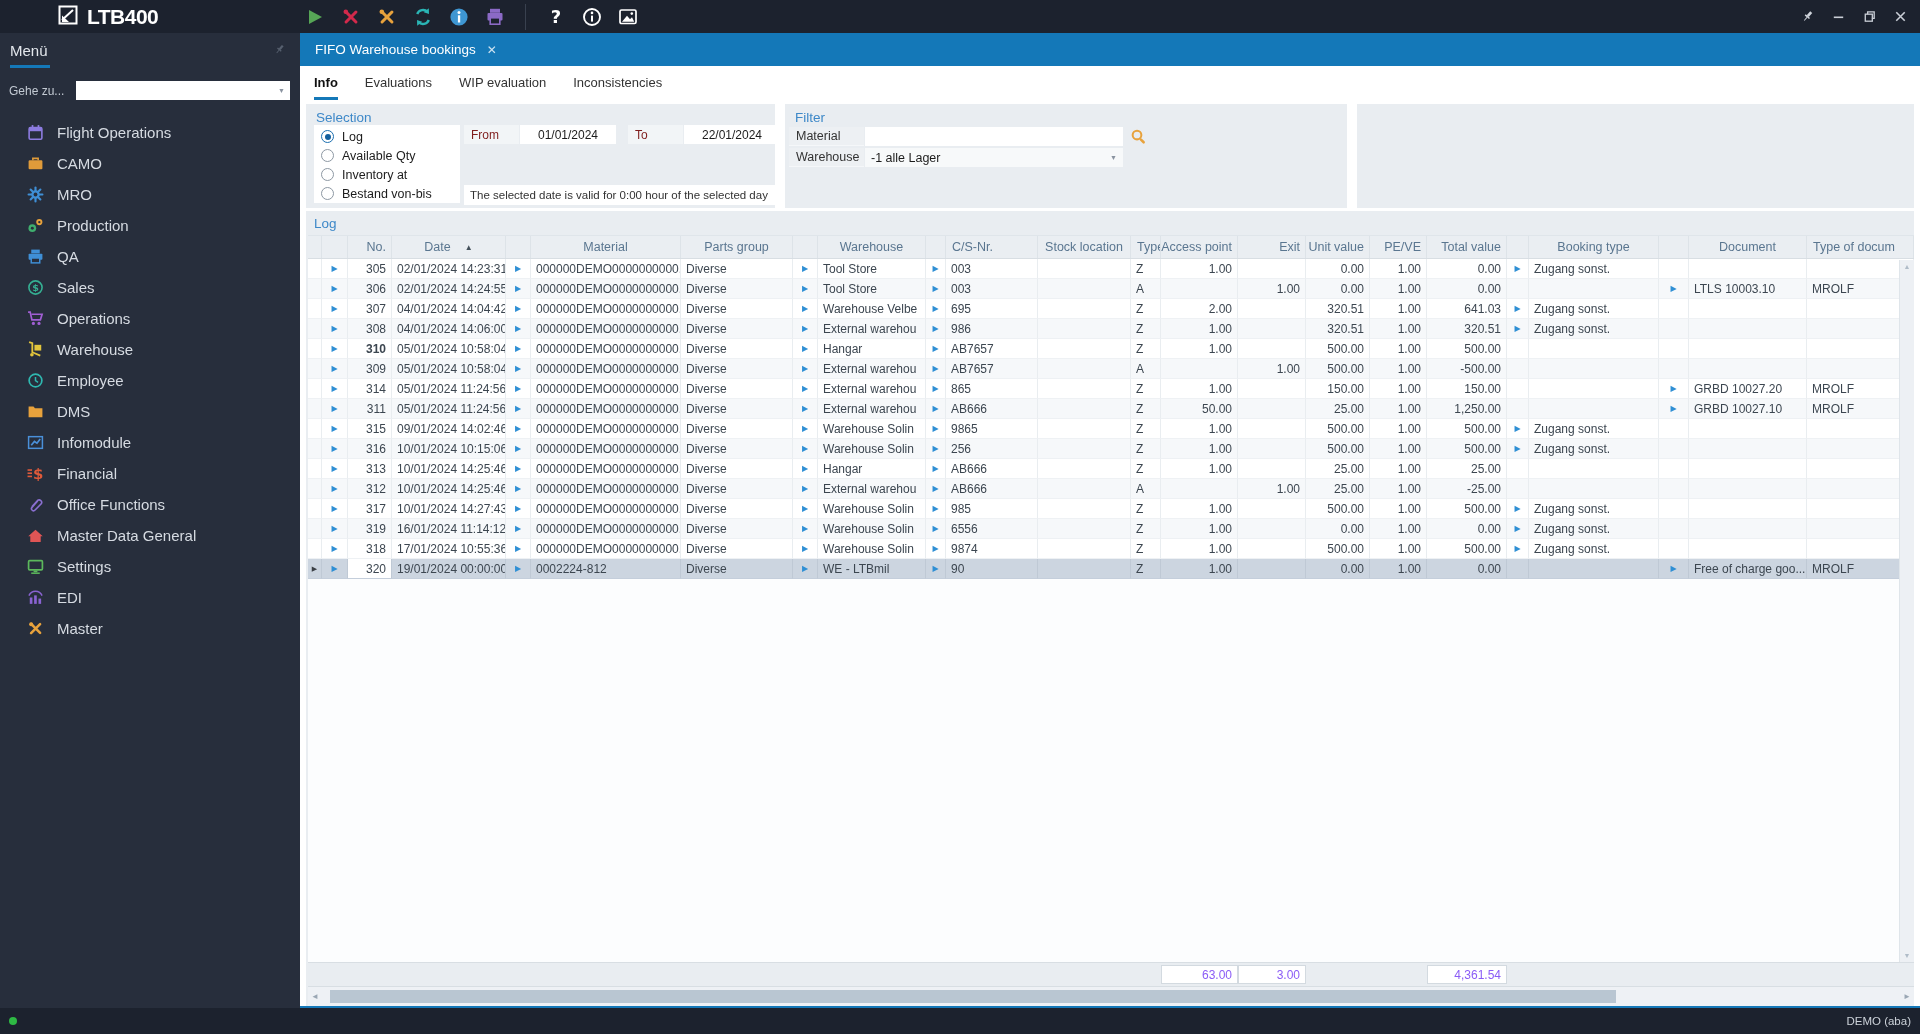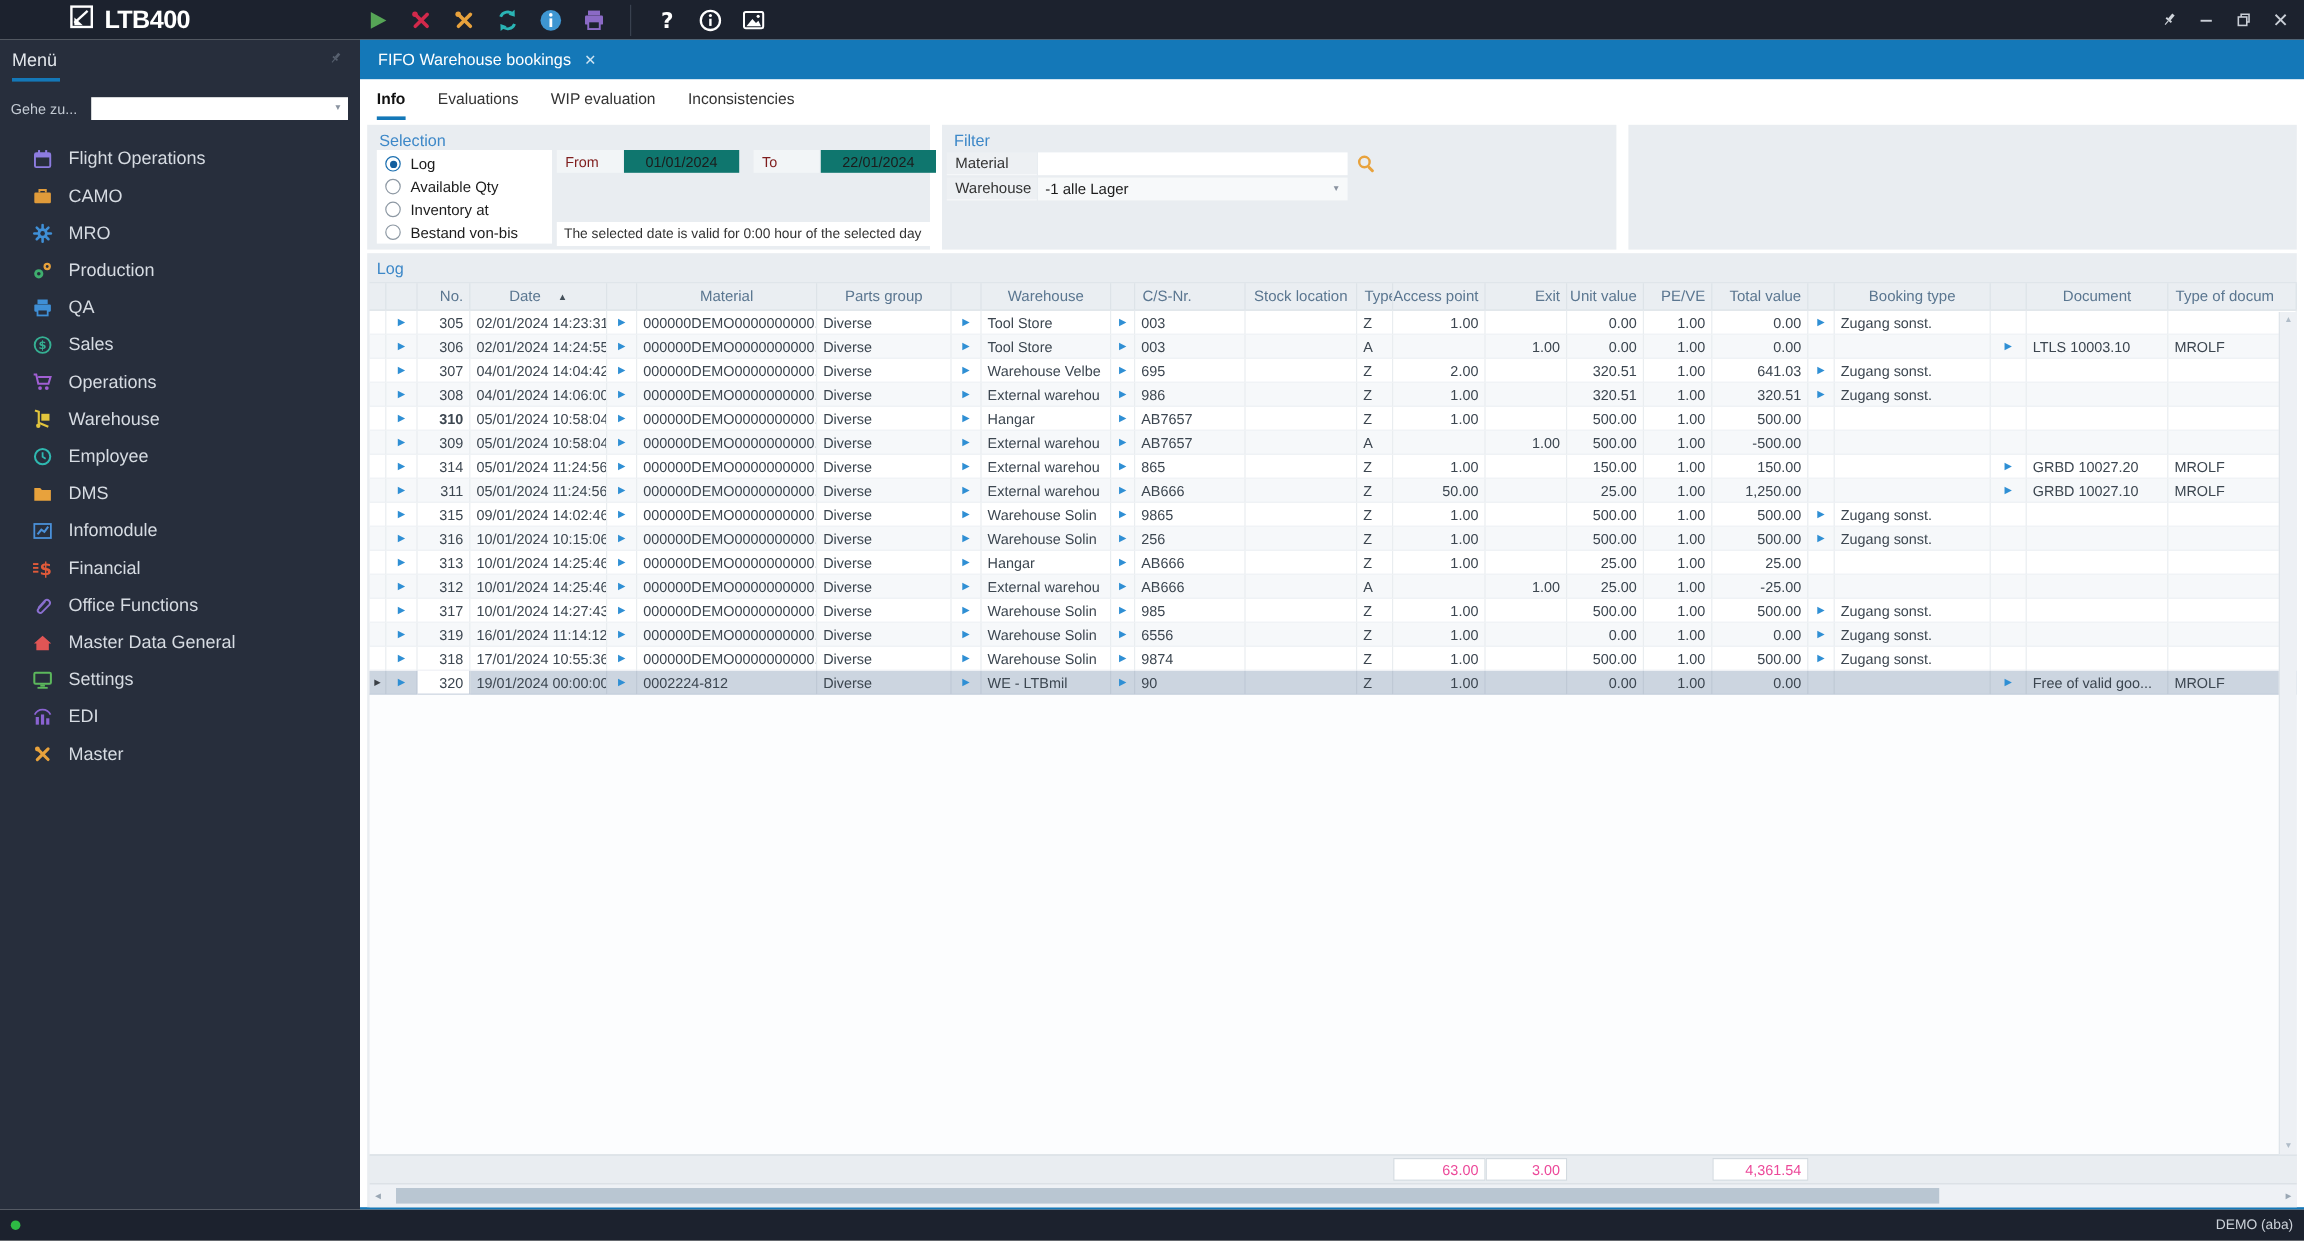--- a/index.html
+++ b/index.html
@@ -50,21 +50,21 @@
   .sel-panel{width:469px;flex:none;}
   .filter-panel{width:562px;flex:none;}
   .empty-panel{flex:1;}
   .radio-box{position:absolute;left:8px;top:21px;width:146px;height:78px;background:#fff;padding-top:2px;}
   .radio-row{display:flex;align-items:center;gap:8px;height:19px;padding-left:7px;font-size:12.5px;color:#1c1c1c;cursor:pointer;}
   .radio-dot{width:13px;height:13px;border:1px solid #8d98a3;border-radius:50%;background:#fff;position:relative;flex:none;}
   .radio-dot.sel{border-color:#1b6fb0;}
   .radio-dot.sel::after{content:"";position:absolute;inset:2.5px;background:#135f9e;border-radius:50%;}
   .ft-row{position:absolute;left:158px;top:21px;display:flex;}
   .fld-label{width:55px;height:19px;background:#f2f5f7;font-size:12px;color:#7f1d1d;display:flex;align-items:center;padding-left:7px;}
-  .fld-value{width:96px;height:19px;background:#0f766e;font-size:12px;color:#1c1c1c;display:flex;align-items:center;justify-content:center;margin-left:1px;}
+  .fld-value{width:96px;height:19px;background:#ffffff;font-size:12px;color:#1c1c1c;display:flex;align-items:center;justify-content:center;margin-left:1px;}
   .ft-gap{width:12px;}
   .note{position:absolute;left:158px;top:81px;width:311px;height:20px;background:#fff;font-size:11.5px;color:#333;display:flex;align-items:center;padding-left:6px;}
   .f-row{position:absolute;left:4px;display:flex;align-items:center;}
   .f-label{width:75px;height:19px;font-size:12.5px;color:#333;display:flex;align-items:center;padding-left:7px;background:#edf0f3;border-bottom:1px solid #f5f7f9;}
   .f-input{width:258px;height:19px;background:#fff;margin-left:1px;}
   .f-select{width:258px;height:19px;background:#f7f9fa;margin-left:1px;display:flex;align-items:center;justify-content:space-between;padding:0 6px;font-size:12.5px;color:#1c1c1c;cursor:pointer;}
   .search-btn{margin-left:7px;cursor:pointer;display:flex;}
 
   
   .log{flex:1;margin:3px 6px 0;background:#e9edf1;display:flex;flex-direction:column;min-height:0;}
@@ -81,21 +81,21 @@
   .t-cell{font-size:12px;color:#3c4650;display:flex;align-items:center;border-right:1px solid #e9edf0;border-bottom:1px solid #eef1f4;overflow:hidden;white-space:nowrap;padding:0 5px;flex:none;}
   .t-cell.c-right{justify-content:flex-end;}
   .t-cell.c-center{justify-content:center;padding:0;}
   .t-row.selected .t-cell{border-right-color:#bfc9d5;border-bottom-color:#c4cedb;}
   .t-row.selected .t-cell.editcell{background:#fff;}
   .exp-arrow{color:#2f8fd4;font-size:8px;}
   .gutter-mark{color:#3a3f45;font-size:7px;}
   .fill{flex:1;background:#fcfdfe;}
   .totals{height:24px;display:flex;align-items:center;background:#e9edf1;flex:none;border-top:1px solid #d8dee3;}
   .tot-cell{height:24px;flex:none;display:flex;align-items:center;}
-  .tot-box{width:100%;height:19px;background:#fff;border:1px solid #d3dae0;display:flex;align-items:center;justify-content:flex-end;padding-right:5px;font-size:12px;color:#ec4899;}
+  .tot-box{width:100%;height:19px;background:#fff;border:1px solid #d3dae0;display:flex;align-items:center;justify-content:flex-end;padding-right:5px;font-size:12px;color:#8b5cf6;}
   .hscroll{height:20px;background:#eef1f5;border-top:1px solid #d8dee3;position:relative;flex:none;}
   .hs-arrow{position:absolute;top:0;height:100%;width:14px;display:flex;align-items:center;justify-content:center;color:#9aa7b4;font-size:8px;cursor:pointer;}
   .hs-thumb{position:absolute;left:22px;width:1286px;top:3px;height:13px;background:#b9c6d2;cursor:pointer;}
   .vscroll{position:absolute;top:25px;right:0;bottom:44px;width:15px;background:#edf0f4;border-left:1px solid #dfe5ea;display:flex;flex-direction:column;justify-content:space-between;align-items:center;padding:3px 0;}
   .vs-arrow{color:#b0bcc8;font-size:7px;cursor:pointer;}
 
   
   .statusbar{height:26px;background:#1c222e;flex:none;display:flex;align-items:center;justify-content:space-between;padding:0 9px;color:#ccd2d9;font-size:11.5px;}
   .status-dot{width:8px;height:8px;border-radius:50%;background:#2eb944;}
 </style>
@@ -1084,21 +1084,21 @@
                 <div class="t-cell c-right" style="width: 77px;">1.00</div>
                 <div class="t-cell c-right" style="width: 68px;"></div>
                 <div class="t-cell c-right" style="width: 64px;">0.00</div>
                 <div class="t-cell c-right" style="width: 57px;">1.00</div>
                 <div class="t-cell c-right" style="width: 80px;">0.00</div>
                 <div class="t-cell c-center" style="width: 22px;"></div>
                 <div class="t-cell" style="width: 130px;"></div>
                 <div class="t-cell c-center" style="width: 30px;">
                   <span class="exp-arrow">▶</span>
                 </div>
-                <div class="t-cell" style="width: 118px;">Free of valid goo...</div>
+                <div class="t-cell" style="width: 118px;">Free of charge goo...</div>
                 <div class="t-cell" style="width: 90px; flex: 1 1 0%;">MROLF</div>
               </div>
             </div>
           <div class="fill"></div>
           <div class="totals" id="totals">
               <div class="tot-cell" style="width: 14px;"></div>
               <div class="tot-cell" style="width: 26px;"></div>
               <div class="tot-cell" style="width: 44px;"></div>
               <div class="tot-cell" style="width: 114px;"></div>
               <div class="tot-cell" style="width: 25px;"></div>

